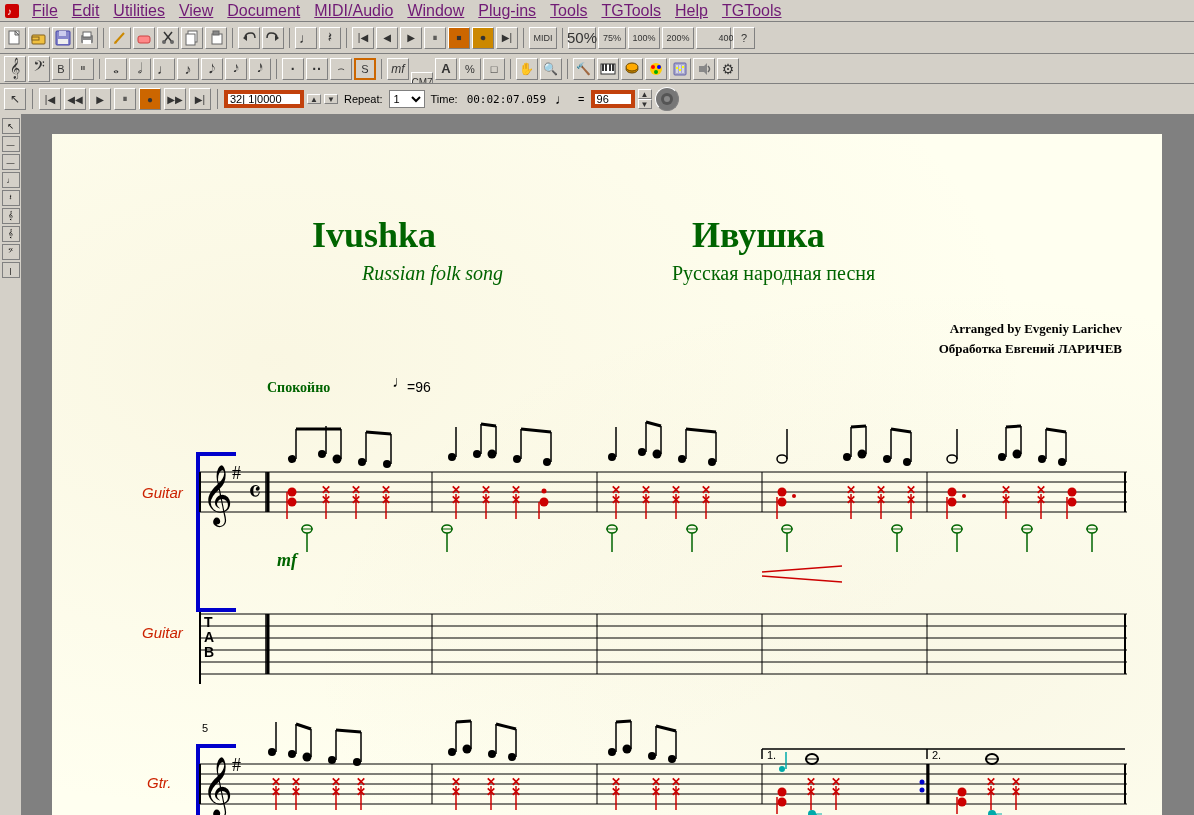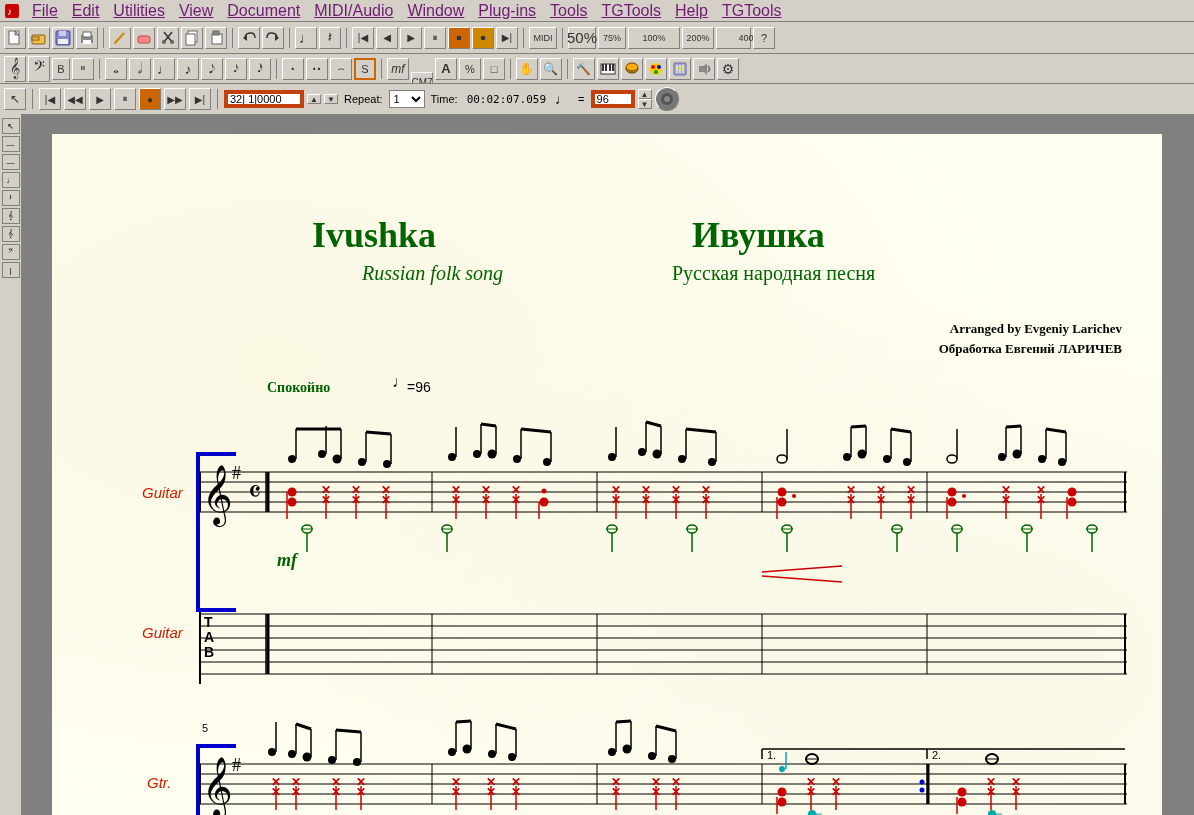--- a/index.html
+++ b/index.html
@@ -317,21 +317,21 @@
   <div class="tb-btn" style="background:#cc6600;">⏹</div>
   <div class="tb-btn" style="background:#cc8800;">⏺</div>
   <div class="tb-btn">▶|</div>
   <div class="tb-separator"></div>
 
   <div class="tb-btn" style="font-size:9px; width:28px;">MIDI</div>
   <div class="tb-separator"></div>
   <div style="display:flex;gap:2px;align-items:center;">
     <div class="tb-btn" style="width:28px;font-size:15px;">50%</div>
     <div class="tb-btn" style="width:28px;font-size:9px;">75%</div>
-    <div class="tb-btn" style="width:52px;font-size:9px;">100%</div>
+    <div class="tb-btn" style="width:32px;font-size:9px;">100%</div>
     <div class="tb-btn" style="width:32px;font-size:9px;">200%</div>
     <div class="tb-btn" style="width:32px;font-size:9px;padding-left:33px;">400%</div>
     <div class="tb-btn" style="font-size:11px;">?</div>
   </div>
 </div>
 
 <div class="toolbar" style="height:30px;">
 
   <div class="tb-btn" style="font-size:18px; height:26px;">𝄞</div>
   <div class="tb-btn" style="font-size:18px; height:26px;">𝄢</div>

